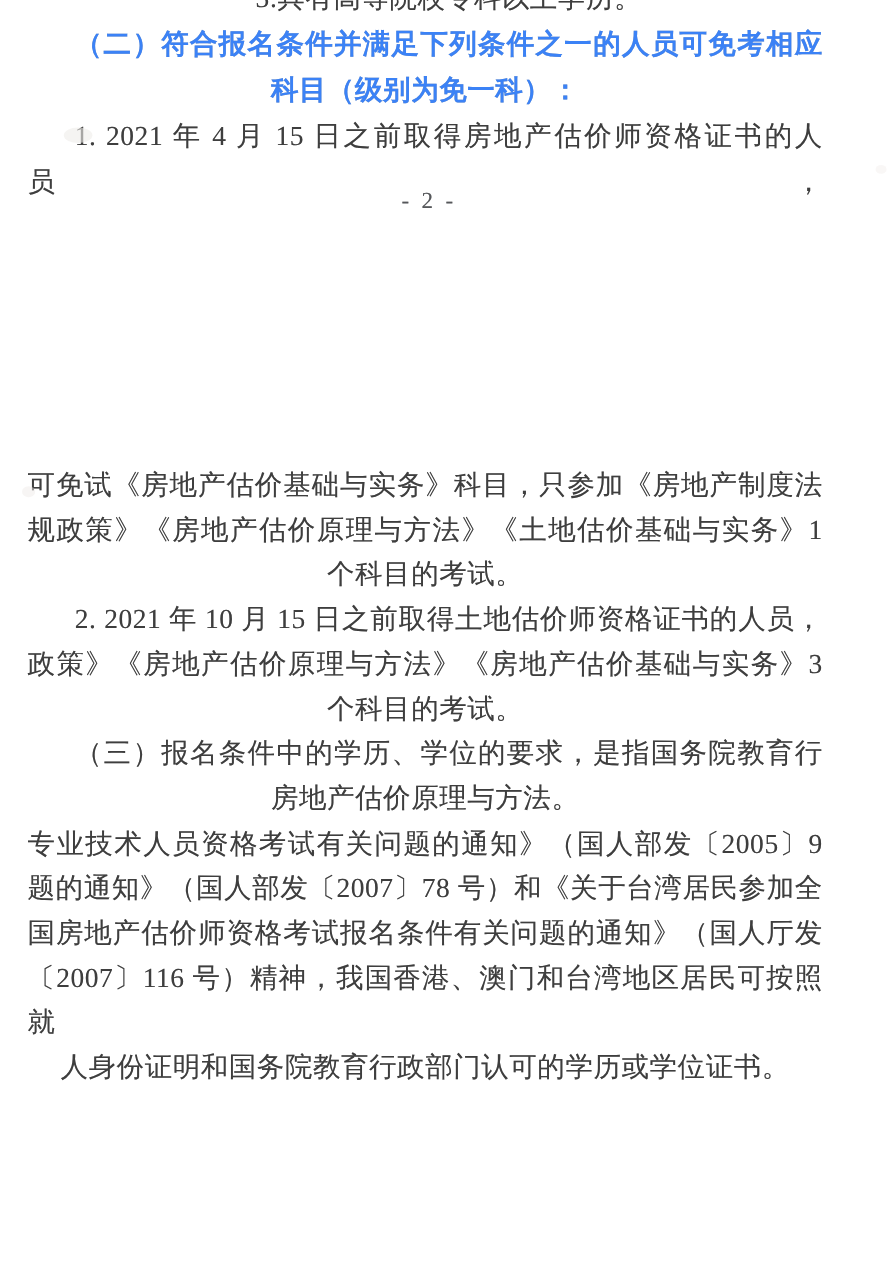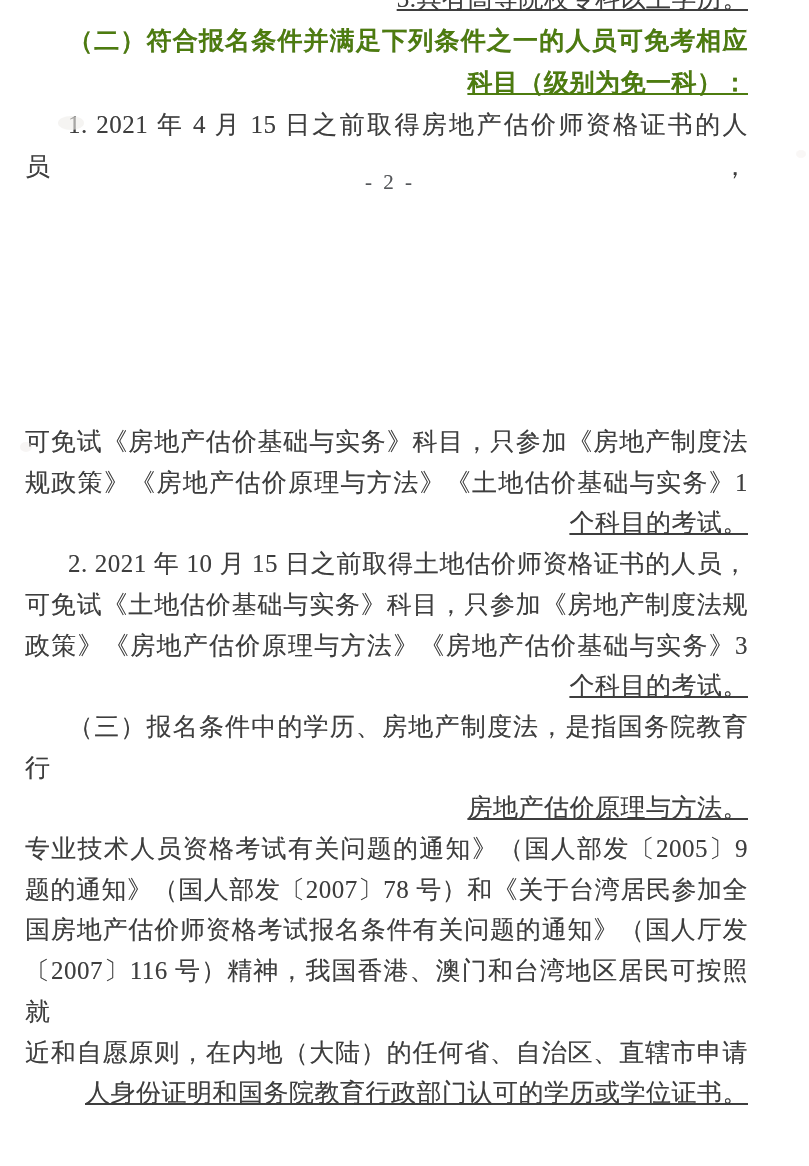--- a/index.html
+++ b/index.html
@@ -25,23 +25,23 @@
     text-shadow: 0 0 0.6px rgba(70,70,70,0.45);
   }
   #top-block  { top: -22px;  line-height: 42px; }
   #body-block { top: 422px;  line-height: 40.7px; }
   .ln { white-space: nowrap; }
   .ln.full {
     white-space: normal;
     text-align: justify;
     text-align-last: justify;
   }
-  .ln.short { text-align: right; text-decoration: underline; }
+  .ln.short { text-align: center; }
   .ln.indent { text-indent: 43px; }
-  .ln.bold { font-weight: bold; color: #4d7c0f; }
+  .ln.bold { font-weight: bold; color: #3b82f6; }
   #page-number {
     position: absolute;
     top: 170px; left: 0;
     width: 780px;
     text-align: center;
     font-size: 21px;
     letter-spacing: 3px;
     color: #55575a;
     text-shadow: 0 0 0.5px rgba(80,80,80,0.4);
   }
@@ -68,30 +68,28 @@
     <div class="ln full indent">1. 2021 年 4 月 15 日之前取得房地产估价师资格证书的人员，</div>
   </div>
 
   <div id="page-number">- 2 -</div>
 
   <div id="body-block" class="text-block">
     <div class="ln full">可免试《房地产估价基础与实务》科目，只参加《房地产制度法</div>
     <div class="ln full">规政策》《房地产估价原理与方法》《土地估价基础与实务》1</div>
     <div class="ln short">个科目的考试。</div>
     <div class="ln full indent">2.  2021 年 10 月 15 日之前取得土地估价师资格证书的人员，</div>
-    <div class="ln full">可免试《土地估价基础与实务》科目，只参加《房地产制度法规</div>
     <div class="ln full">政策》《房地产估价原理与方法》《房地产估价基础与实务》3</div>
     <div class="ln short">个科目的考试。</div>
-    <div class="ln full indent">（三）报名条件中的学历、房地产制度法，是指国务院教育行</div>
+    <div class="ln full indent">（三）报名条件中的学历、学位的要求，是指国务院教育行</div>
     <div class="ln short">房地产估价原理与方法。</div>
     <div class="ln full">专业技术人员资格考试有关问题的通知》（国人部发〔2005〕9</div>
     <div class="ln full">题的通知》（国人部发〔2007〕78 号）和《关于台湾居民参加全</div>
     <div class="ln full">国房地产估价师资格考试报名条件有关问题的通知》（国人厅发</div>
     <div class="ln full">〔2007〕116 号）精神，我国香港、澳门和台湾地区居民可按照就</div>
-    <div class="ln full">近和自愿原则，在内地（大陆）的任何省、自治区、直辖市申请</div>
     <div class="ln short">人身份证明和国务院教育行政部门认可的学历或学位证书。</div>
   </div>
 
   <div id="speck-1" class="speck"></div>
   <div id="speck-2" class="speck"></div>
   <div id="speck-3" class="speck"></div>
 
 </div>
 
 </body></html>

